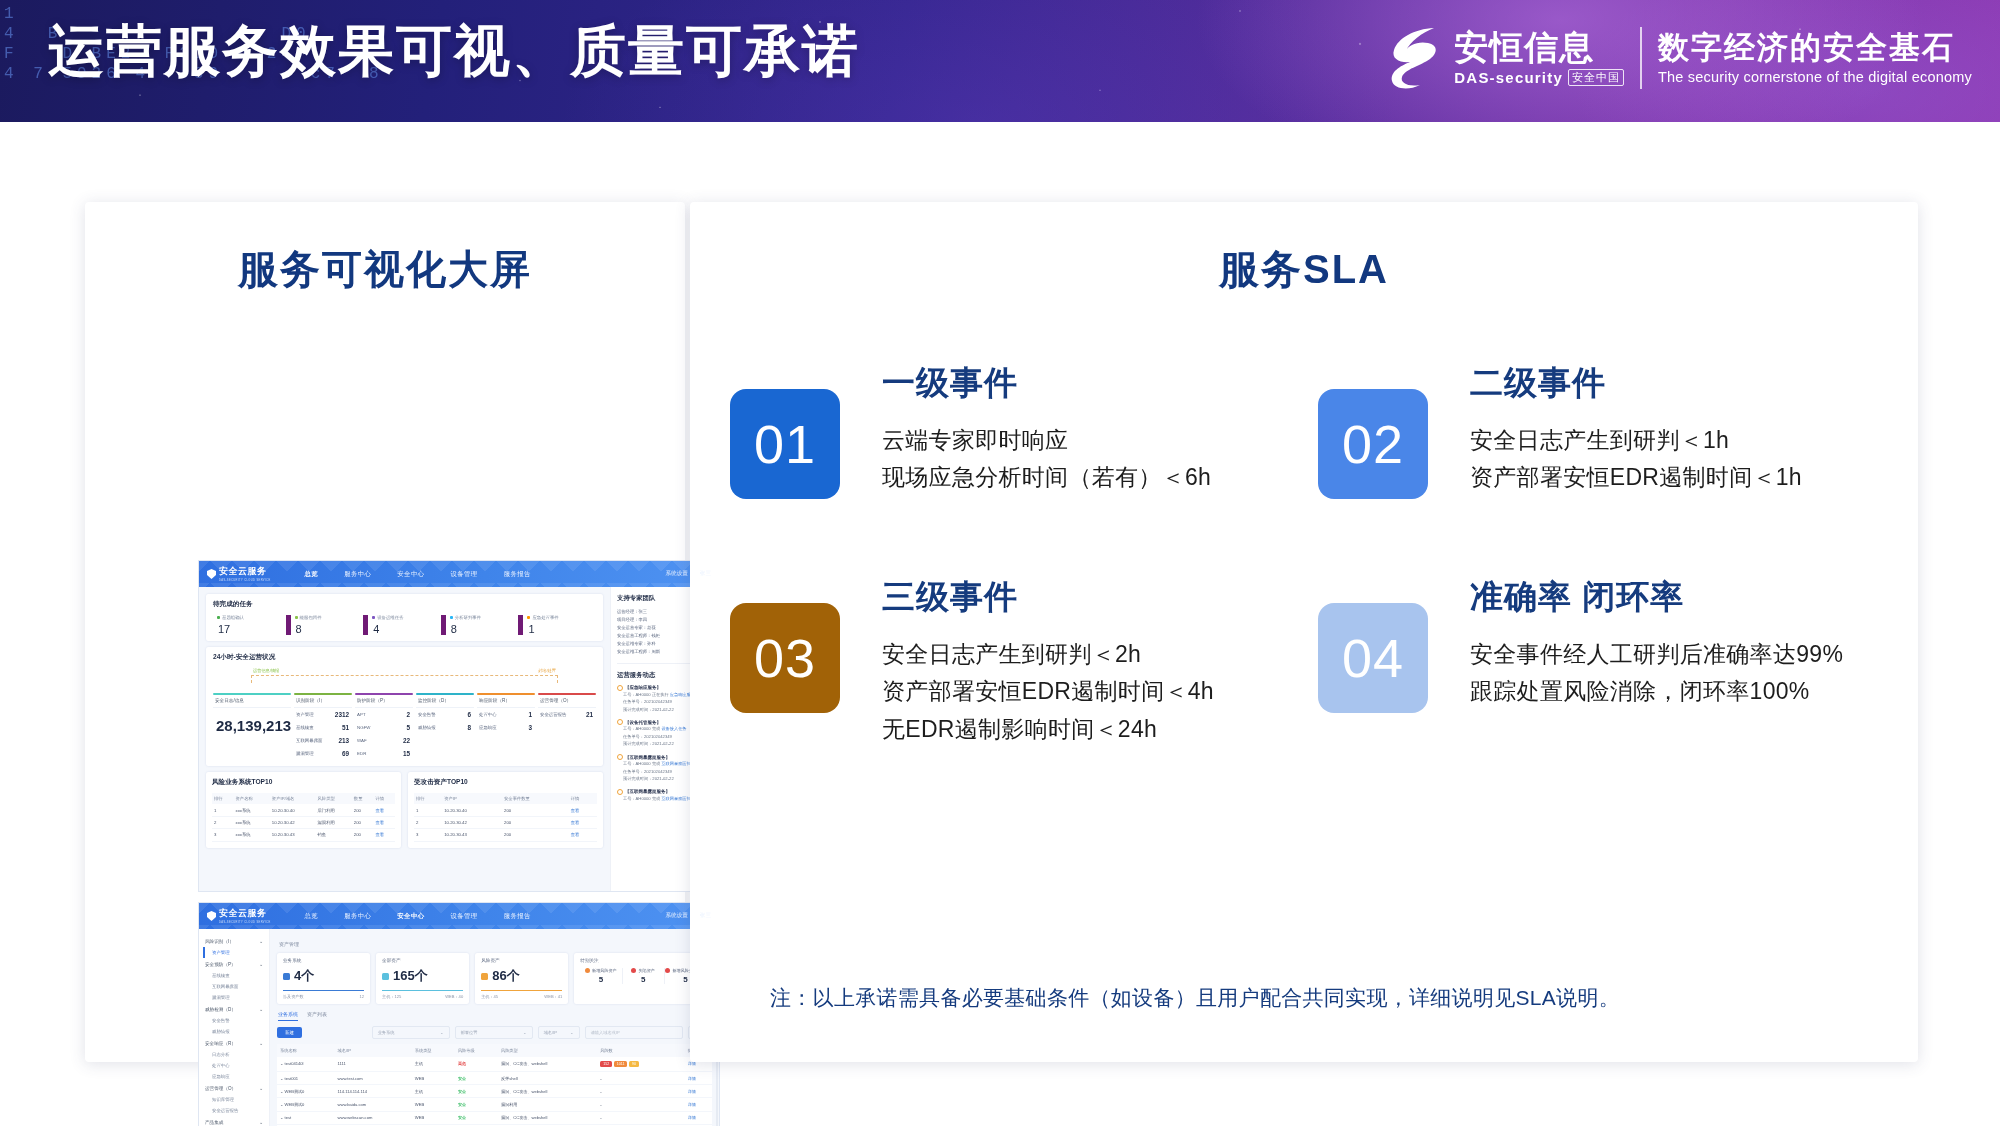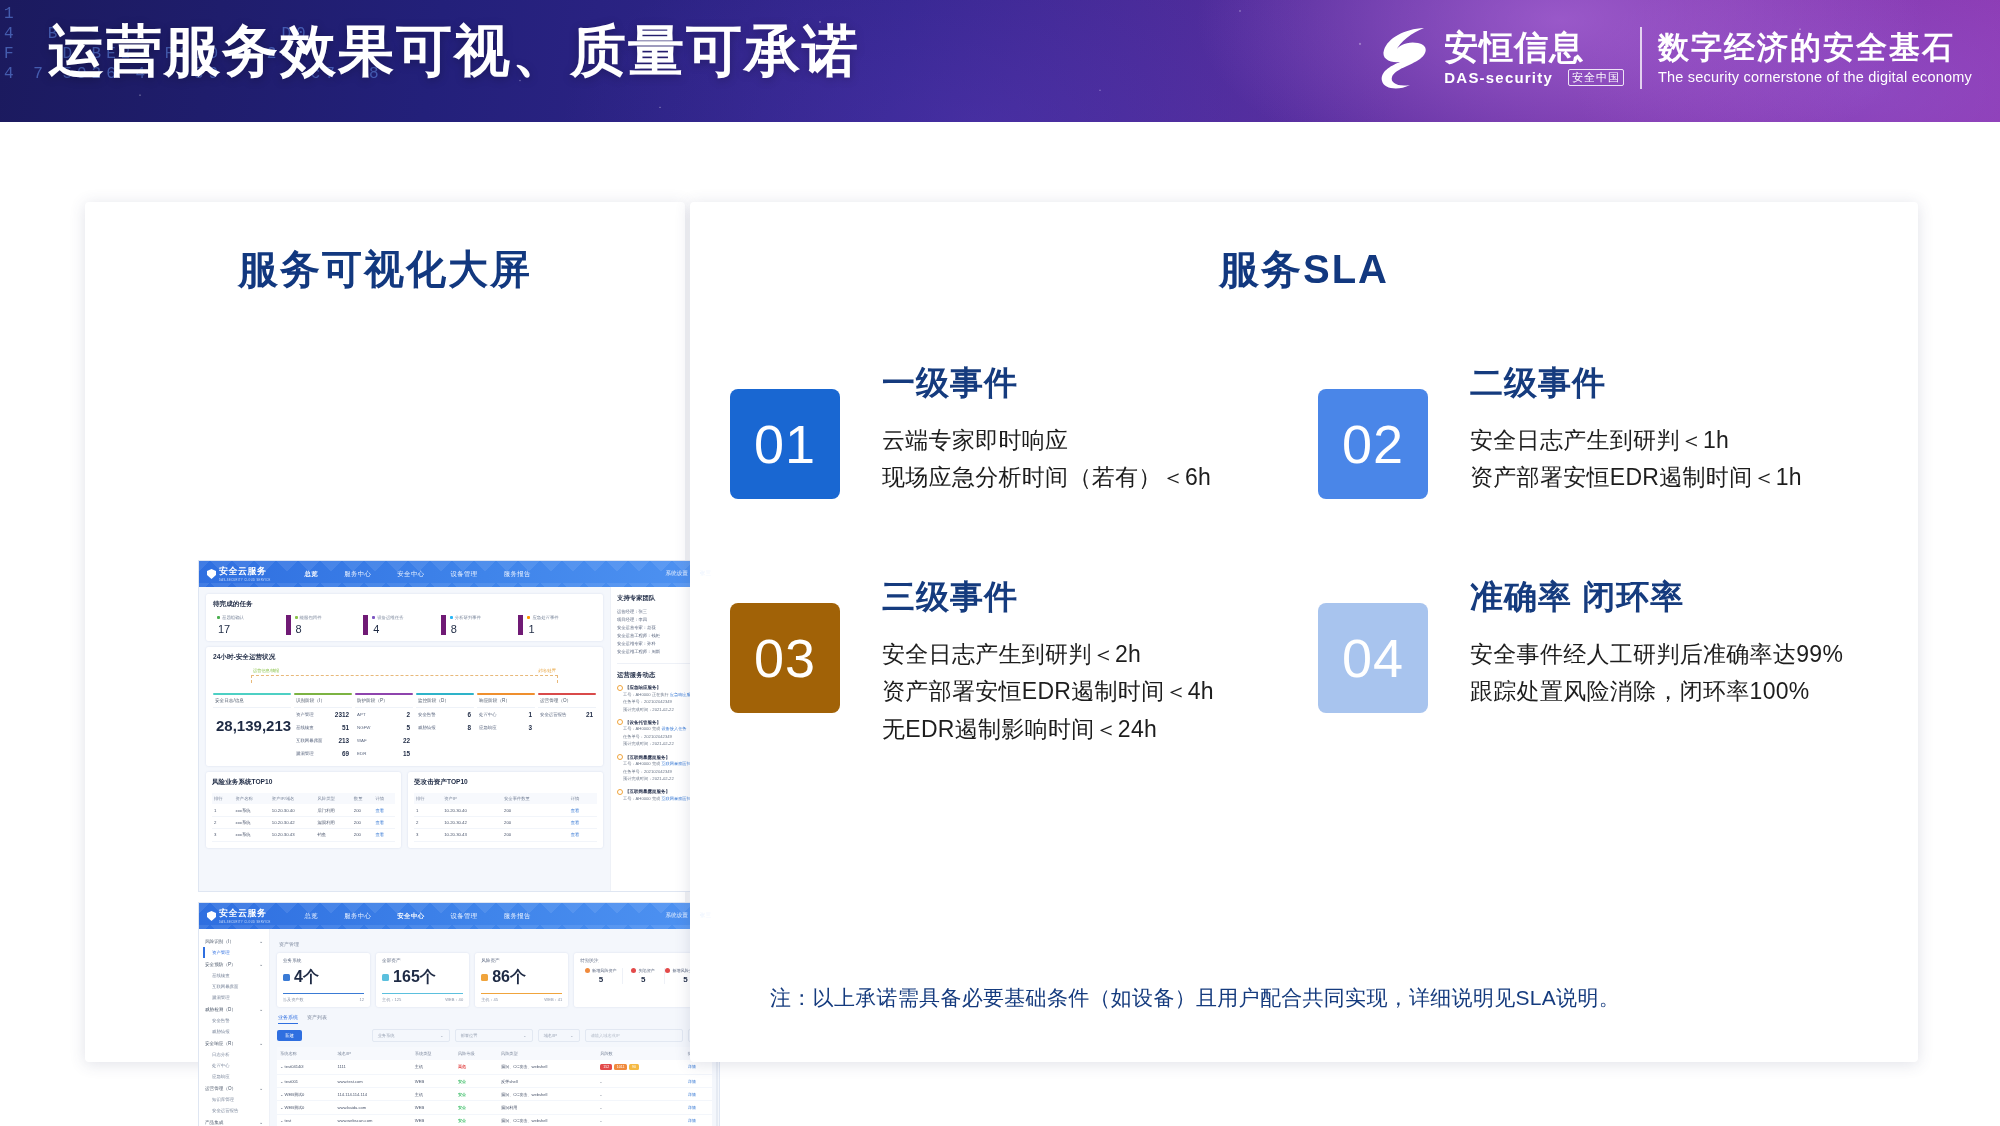--- a/index.html
+++ b/index.html
@@ -44,21 +44,21 @@
   }
   .banner-title{
     position:absolute;left:48px;top:14px;
     font-size:56px;font-weight:bold;color:#ffffff;letter-spacing:2px;
     text-shadow:0 2px 10px rgba(0,0,0,.25);
   }
   .logo-wrap{position:absolute;right:28px;top:16px;display:flex;align-items:center;height:84px;}
   .logo-mark{width:62px;height:70px;margin-right:8px;}
   .logo-cn{display:flex;flex-direction:column;justify-content:center;margin-right:14px;}
   .logo-cn-main{font-size:34px;font-weight:bold;color:#fff;letter-spacing:1px;line-height:1.05;}
-  .logo-cn-sub{display:flex;align-items:center;gap:15px;margin-top:3px;}
+  .logo-cn-sub{display:flex;align-items:center;gap:5px;margin-top:3px;}
   .logo-cn-sub .en{font-size:15px;font-weight:bold;color:#fff;letter-spacing:1.2px;}
   .logo-cn-sub .tag{font-size:11px;color:#fff;border:1px solid rgba(255,255,255,.85);padding:0 3px;border-radius:2px;letter-spacing:1px;}
   .logo-div{width:2px;height:62px;background:rgba(255,255,255,.75);margin:0 16px 0 2px;}
   .logo-slogan{display:flex;flex-direction:column;justify-content:center;}
   .logo-slogan-cn{font-size:31px;font-weight:bold;color:#fff;letter-spacing:2px;line-height:1.1;}
   .logo-slogan-en{font-size:14.5px;color:#fff;letter-spacing:.2px;margin-top:4px;}
 
   
   .panel{
     position:absolute;background:#fff;border-radius:4px;
@@ -73,21 +73,21 @@
   .panel-right .panel-heading{margin-top:40px;}
 
   
   .sla-grid{
     position:absolute;left:40px;top:155px;width:1150px;
     display:grid;grid-template-columns:1fr 1fr;grid-template-rows:auto auto;
     row-gap:72px;column-gap:26px;
   }
   .sla-card{display:flex;align-items:flex-start;}
   .sla-num{
-    width:110px;height:110px;min-width:110px;border-radius:8px;
+    width:110px;height:110px;min-width:110px;border-radius:16px;
     display:flex;align-items:center;justify-content:center;
     color:#fff;font-size:54px;font-weight:normal;letter-spacing:1px;
     margin-top:32px;
   }
   .sla-body{margin-left:42px;padding-top:4px;}
   .sla-title{font-size:33px;font-weight:bold;color:#153b7e;letter-spacing:1px;margin-bottom:16px;}
   .sla-line{font-size:23px;color:#1d1d1d;line-height:1.62;letter-spacing:.3px;white-space:nowrap;}
   .sla-note{
     position:absolute;left:80px;bottom:50px;font-size:21px;color:#153b7e;letter-spacing:.3px;
   }
@@ -155,21 +155,21 @@
   .db-lnav{width:62px;background:#fff;border-right:1px solid #eef1f7;padding:6px 4px;}
   .db-lnav .g{display:flex;justify-content:space-between;align-items:center;font-size:4.6px;color:#4a5668;padding:3.5px 2px;}
   .db-lnav .i{font-size:4.4px;color:#7b879c;padding:3px 2px 3px 9px;}
   .db-lnav .i.on{color:#2f6fe0;border-left:2px solid #2f6fe0;padding-left:7px;}
   .db-crumb{font-size:5px;color:#7b879c;padding:5px 0 6px 2px;}
   .db-kpis{display:flex;gap:6px;}
   .db-kpi{flex:1;background:#fff;border-radius:2px;box-shadow:0 0 2px rgba(70,100,160,.18);padding:5px 6px;}
   .db-kpi .t{font-size:4.6px;color:#5c6880;}
   .db-kpi .m{display:flex;align-items:center;gap:4px;margin:4px 0 5px;}
   .db-kpi .sq{width:7px;height:7px;border-radius:1.5px;}
-  .db-kpi .n{font-size:16px;font-weight:bold;color:#1e2a44;}
+  .db-kpi .n{font-size:13px;font-weight:bold;color:#1e2a44;}
   .db-kpi .ft{display:flex;justify-content:space-between;font-size:4.1px;color:#8b95a8;border-top:1.2px solid #5ec8d8;padding-top:3px;}
   .db-kpi.w{flex:1.55;}
   .db-kpi .focus{display:flex;}
   .db-kpi .focus>div{flex:1;text-align:center;border-right:1px solid #eef1f7;}
   .db-kpi .focus>div:last-child{border-right:none;}
   .db-kpi .focus .fl{display:flex;align-items:center;justify-content:center;gap:2px;font-size:4.1px;color:#5c6880;}
   .db-kpi .focus .fn{font-size:8px;font-weight:bold;color:#1e2a44;margin-top:2px;}
   .db-kpi .focus .ci{width:5px;height:5px;border-radius:50%;}
   .db-tabs{display:flex;gap:9px;margin:7px 0 5px 1px;}
   .db-tabs span{font-size:5px;color:#7b879c;padding-bottom:3px;}

